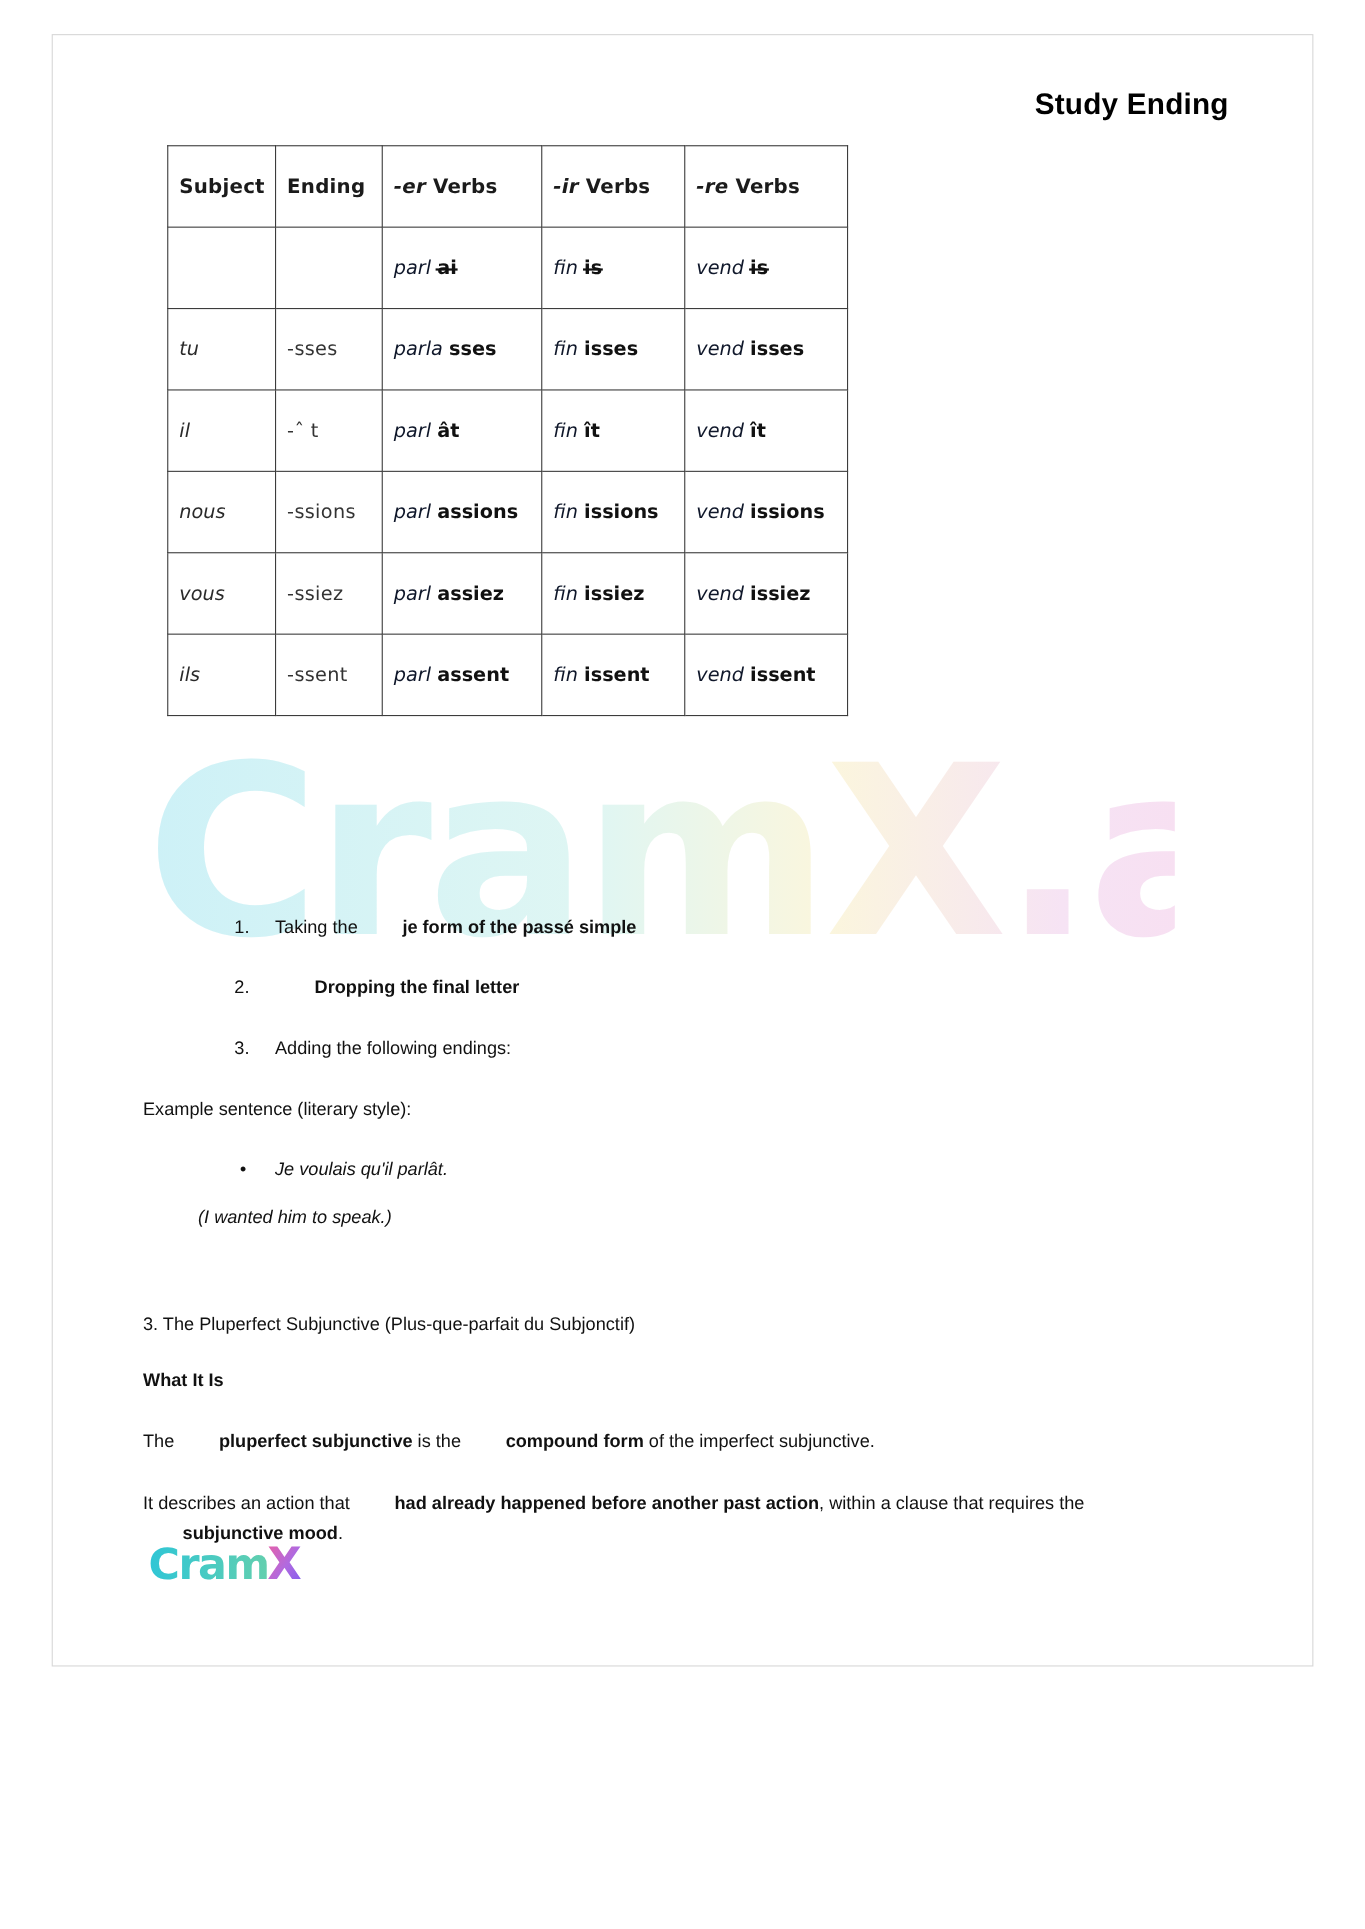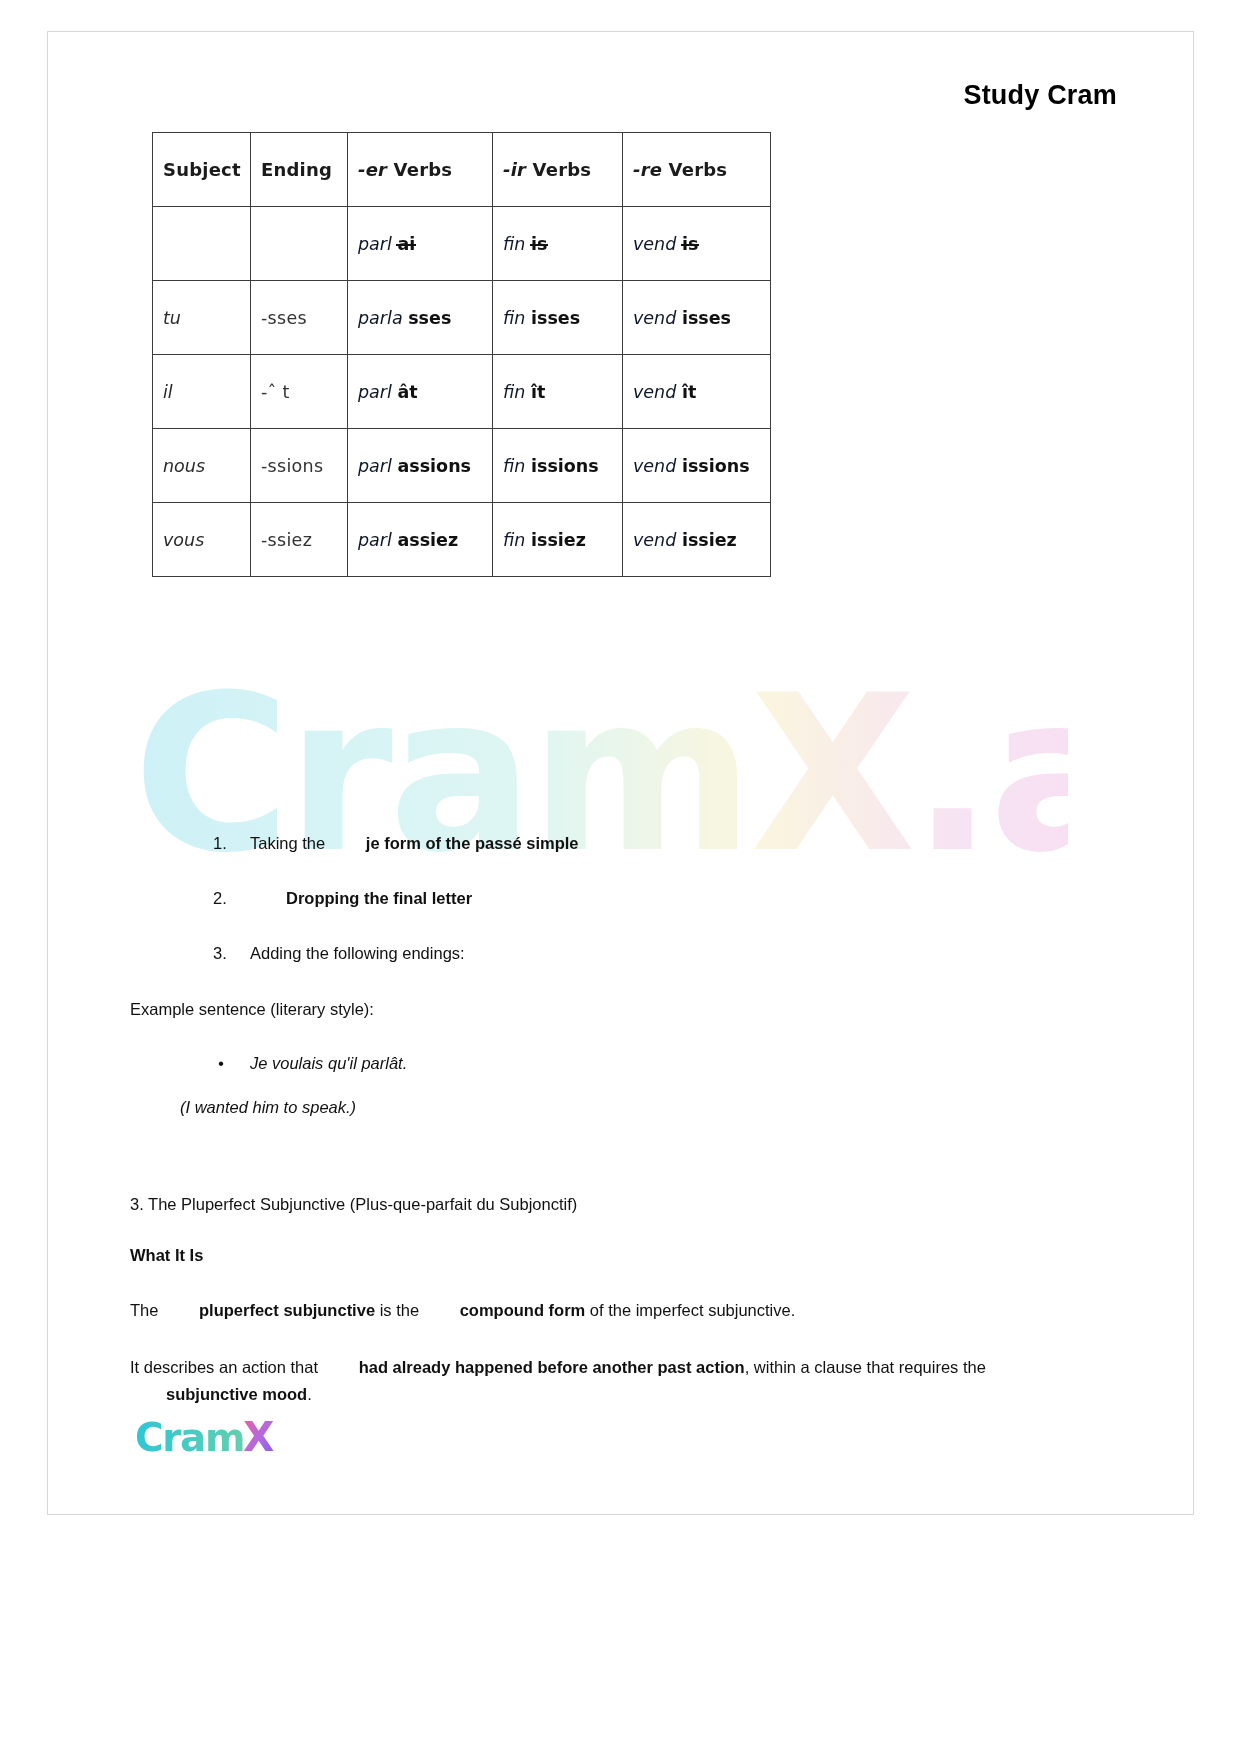--- a/index.html
+++ b/index.html
@@ -165,35 +165,35 @@
     font-size: 16.5px;
     color: #111;
     line-height: 1.62;
     margin: 0 0 30px 0;
   }
   b { font-weight: bold; padding-left: 36px; }
 
   
   .logo {
     position: absolute;
-    left: 87px; bottom: 52px;
+    left: 87px; bottom: 68px;
     height: 46px;
     display: flex;
     align-items: center;
     z-index: 4;
     margin-top: 24px;
   }
   .logo svg { display: block; height: 46px; }
 </style>
 </head>
 <body>
 
 <div class="page">
 
-  <div class="doc-header">Study Cram</div>
+  <div class="doc-header">Study Ending</div>
 
   <div class="watermark">
     <svg viewBox="0 0 935 245" xmlns="http://www.w3.org/2000/svg" aria-hidden="true">
       <defs>
         <linearGradient id="wmg" x1="0" y1="0" x2="1" y2="0">
           <stop offset="0%" stop-color="#cdf1f7"></stop>
           <stop offset="38%" stop-color="#dff6f3"></stop>
           <stop offset="58%" stop-color="#fbf6dd"></stop>
           <stop offset="78%" stop-color="#f6e3f4"></stop>
           <stop offset="100%" stop-color="#f9dcef"></stop>
@@ -250,20 +250,27 @@
         </tr>
 
         <tr>
           <td><span class="subj">vous</span></td>
           <td><span class="ending-cell">-ssiez</span></td>
           <td><span class="stem">parl</span> <span class="end">assiez</span></td>
           <td><span class="stem">fin</span> <span class="end">issiez</span></td>
           <td><span class="stem">vend</span> <span class="end">issiez</span></td>
         </tr>
 
+        <tr>
+          <td><span class="subj">ils</span></td>
+          <td><span class="ending-cell">-ssent</span></td>
+          <td><span class="stem">parl</span> <span class="end">assent</span></td>
+          <td><span class="stem">fin</span> <span class="end">issent</span></td>
+          <td><span class="stem">vend</span> <span class="end">issent</span></td>
+        </tr>
       </tbody>
     </table>
   </div>
 
   <div class="content">
 
     <ol class="num-list">
       <li>
         <span class="marker">1.</span>
         <span>Taking the </span><b>je form of the passé simple</b>

